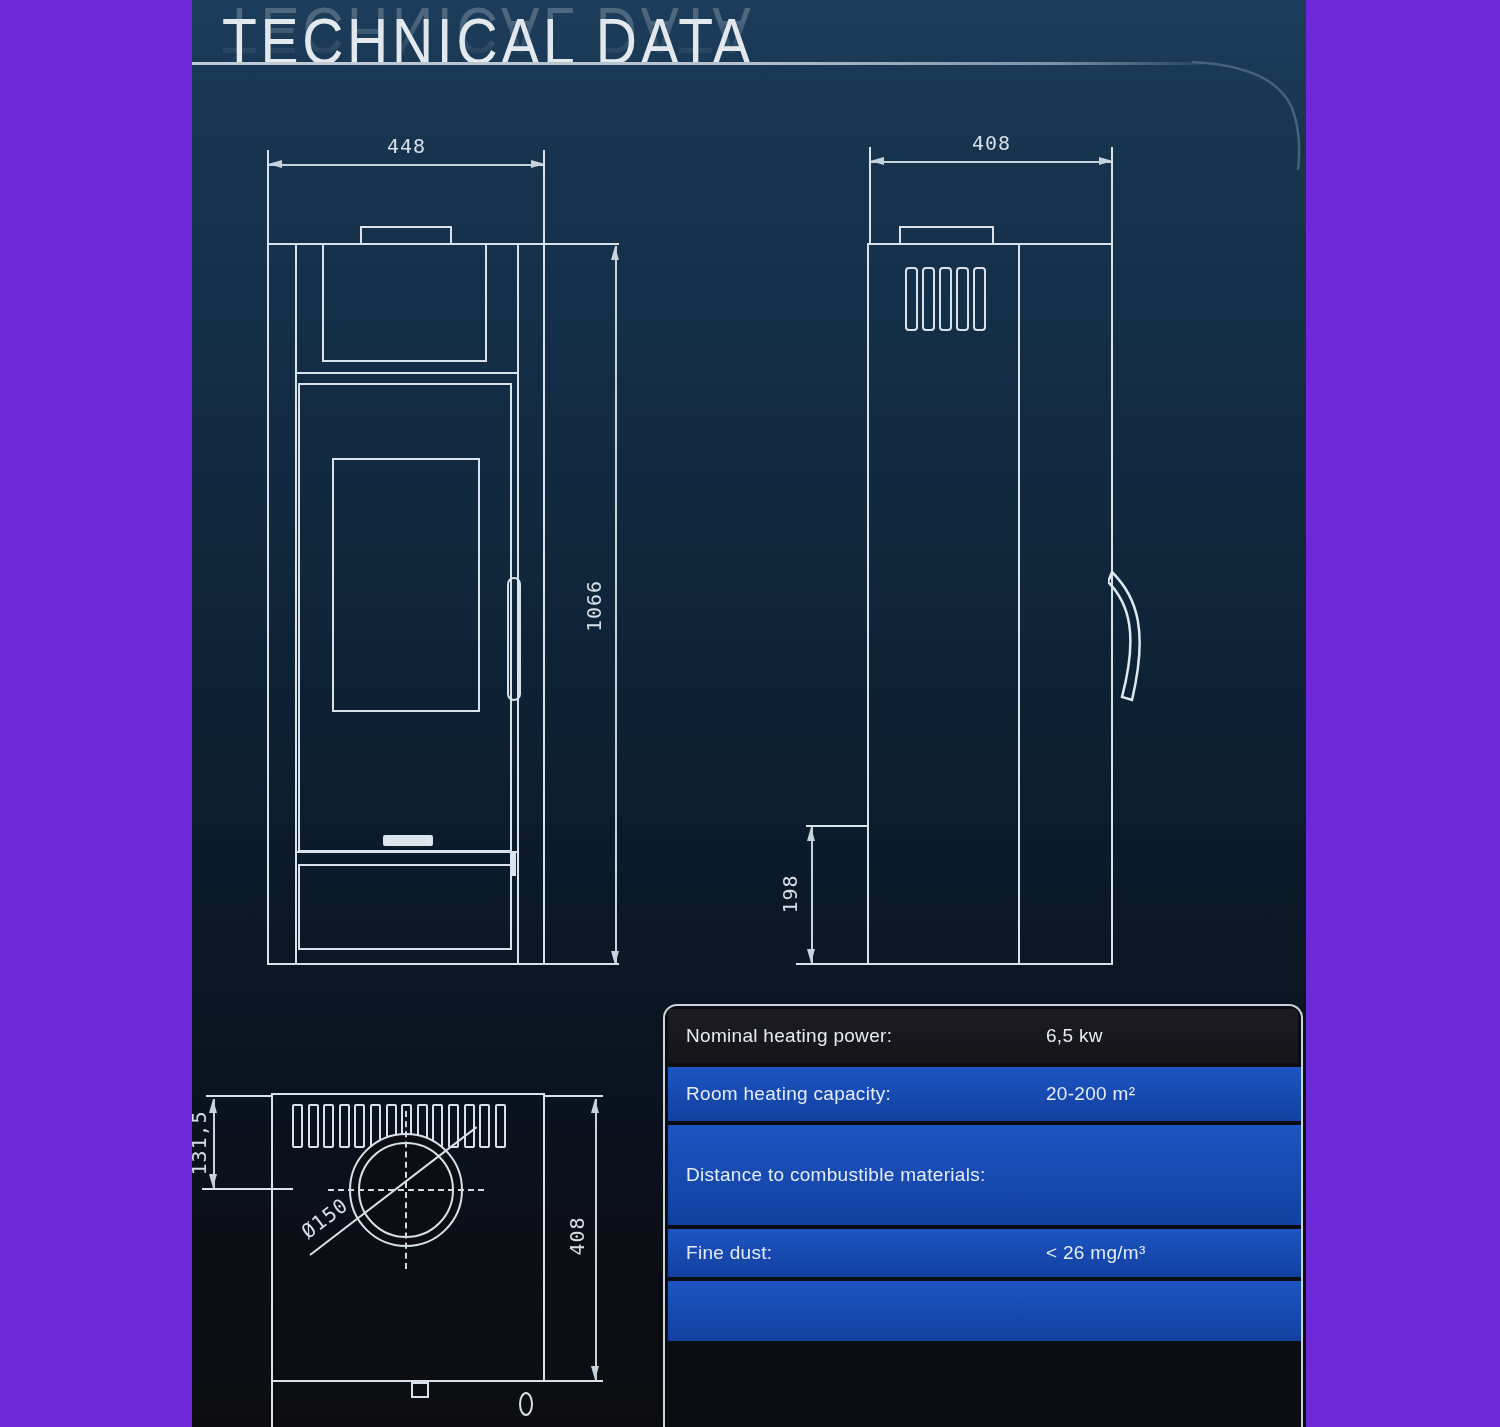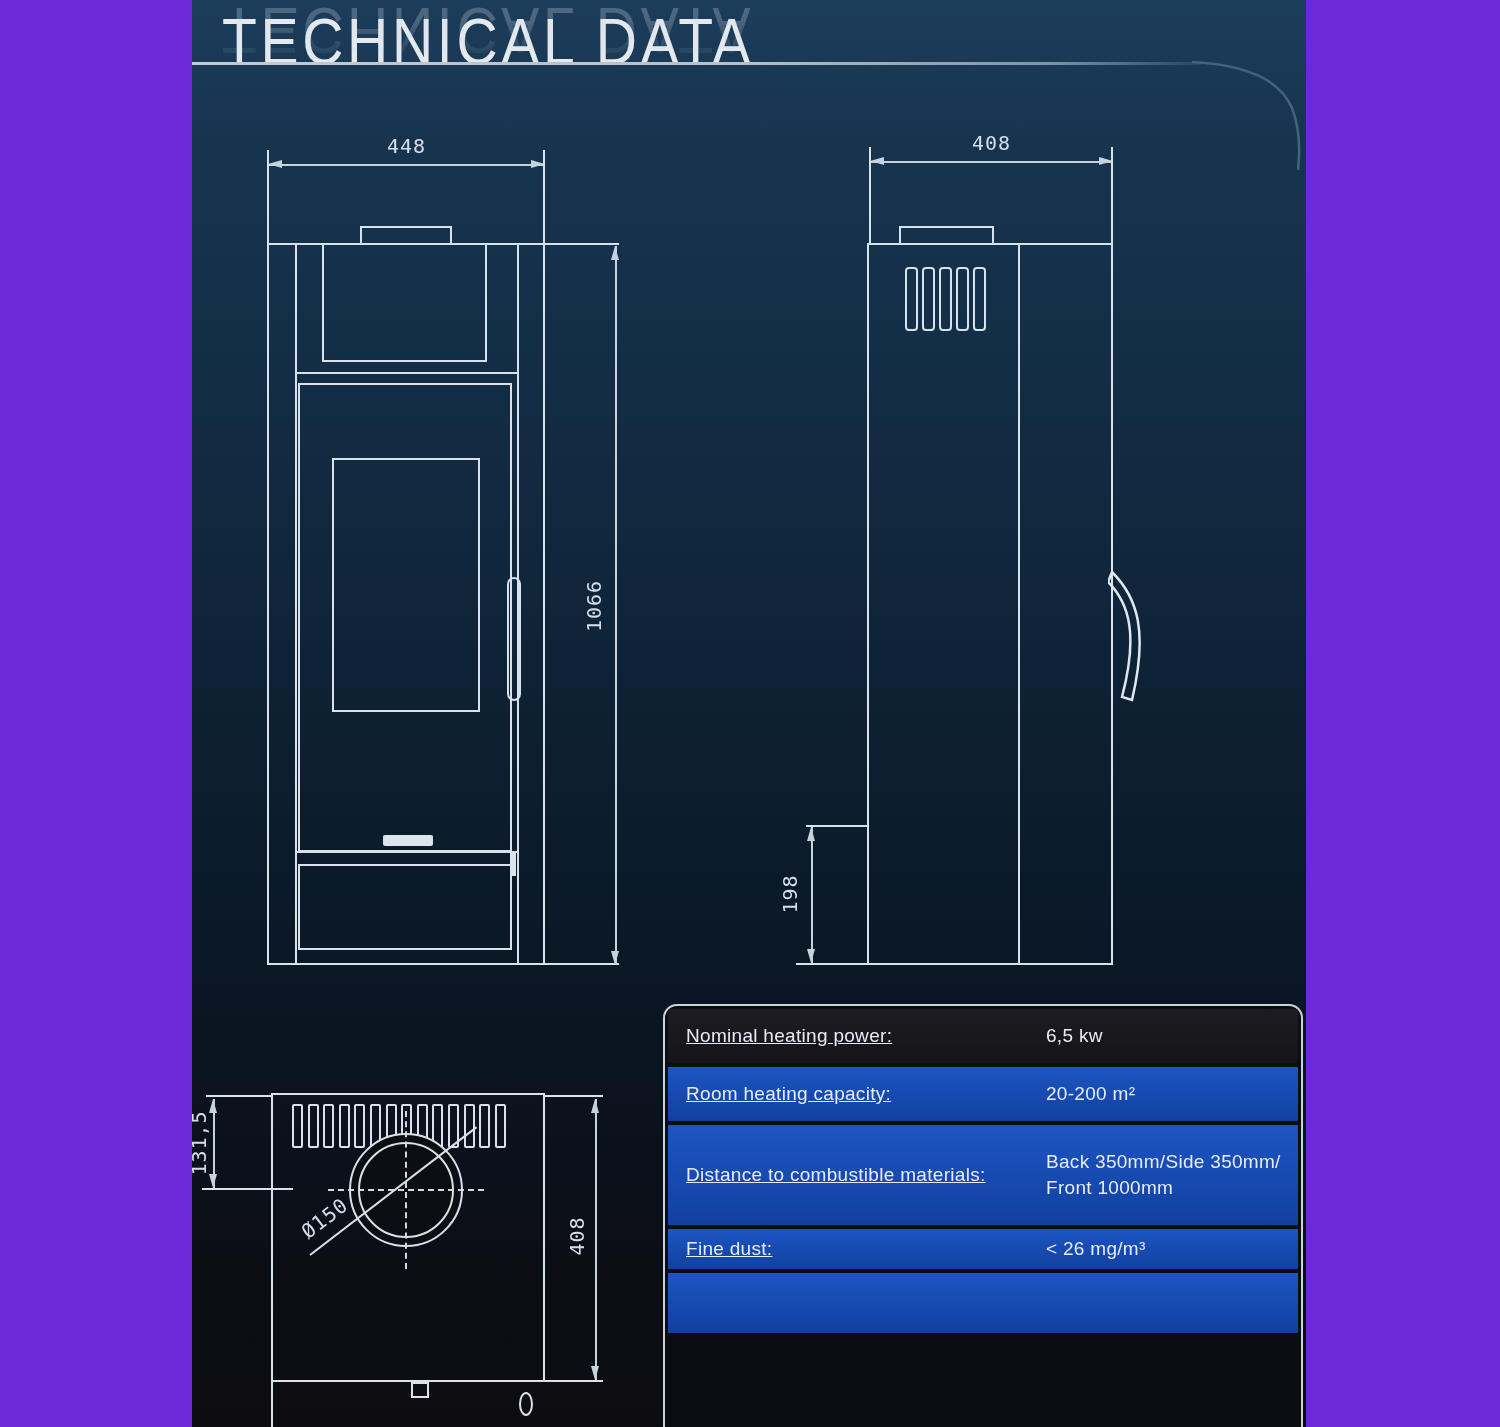--- a/index.html
+++ b/index.html
@@ -40,22 +40,22 @@
   .dashh{position:absolute;height:0;border-top:2px dashed #cfd9e0;}
   .dashv{position:absolute;width:0;border-left:2px dashed #cfd9e0;}
   .slot{width:13px;height:64px;border:2px solid #d9e2ea;border-radius:4px;box-sizing:border-box;}
   .tslot{width:11px;height:44px;border:2px solid #d9e2ea;border-radius:2px;box-sizing:border-box;}
   
   .spec{position:absolute;left:471px;top:1004px;width:640px;height:472px;box-sizing:border-box;
         border:2px solid #c9d3db;border-radius:14px;background:#0b0d12;padding:3px;overflow:hidden;}
   .row{position:relative;width:100%;margin-bottom:4px;display:flex;align-items:center;
        color:#e6ecf5;font-size:19px;letter-spacing:.3px;}
   .row.dark{background:linear-gradient(180deg,#1d1c22 0%,#151419 100%);}
-  .row.blue{background:linear-gradient(180deg,#1d55c2 0%,#1240a0 100%);}
-  .row .lbl{position:absolute;left:18px;text-decoration:underline;}
+  .row.blue{background:linear-gradient(180deg,#1d55c2 0%,#1240a0 100%);padding-left:25px;}
+  .row .lbl{position:absolute;left:18px;}
   .row .val{position:absolute;left:378px;line-height:26px;}
 </style>
 </head>
 <body>
 
 <div class="page">
   <div class="content">
 
     <div class="title">TECHNICAL DATA</div>
     <div class="title-reflect">TECHNICAL DATA</div>
@@ -160,24 +160,22 @@
       <div class="row dark" style="height:54px;">
         <span class="lbl">Nominal heating power:</span>
         <span class="val">6,5 kw</span>
       </div>
       <div class="row blue" style="height:54px;">
         <span class="lbl">Room heating capacity:</span>
         <span class="val">20-200 m²</span>
       </div>
       <div class="row blue" style="height:100px;">
         <span class="lbl">Distance to combustible materials:</span>
-        <span class="val"><span>Back 350mm/Side 350mm/</span><br>
-          <span>Front 1000mm</span></span>
       </div>
-      <div class="row blue" style="height:40px;text-align:right;">
+      <div class="row blue" style="height:48px;text-align:right;">
         <span class="lbl">Fine dust:</span>
         <span class="val">&lt; 26 mg/m³</span>
       </div>
       <div class="row blue" style="height:60px;"></div>
     </div>
 
   </div>
 </div>
 
 </body></html>

